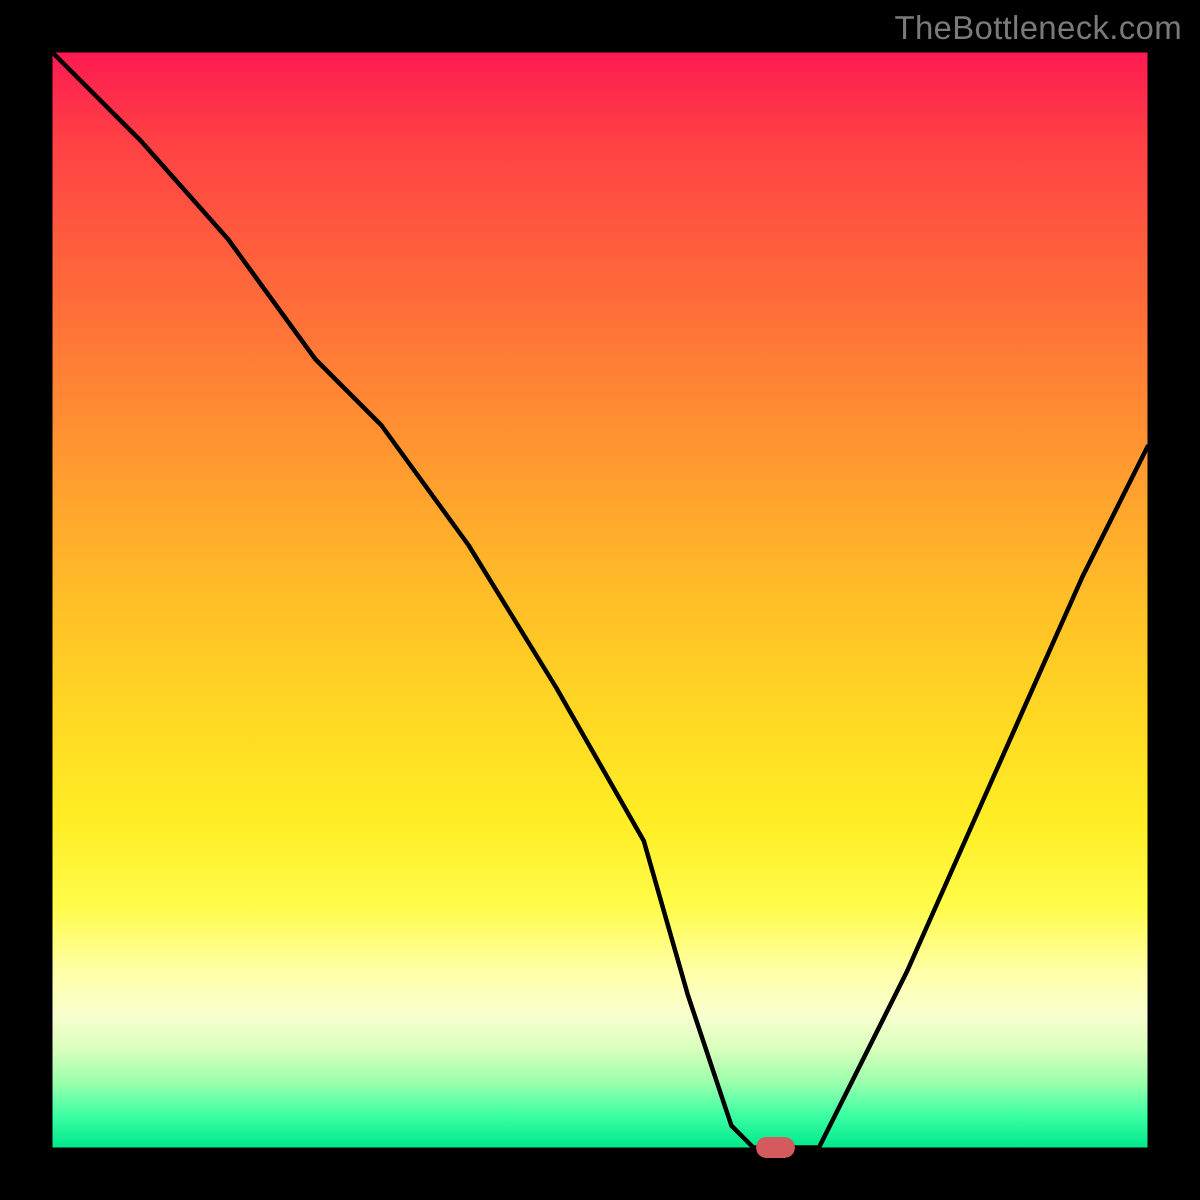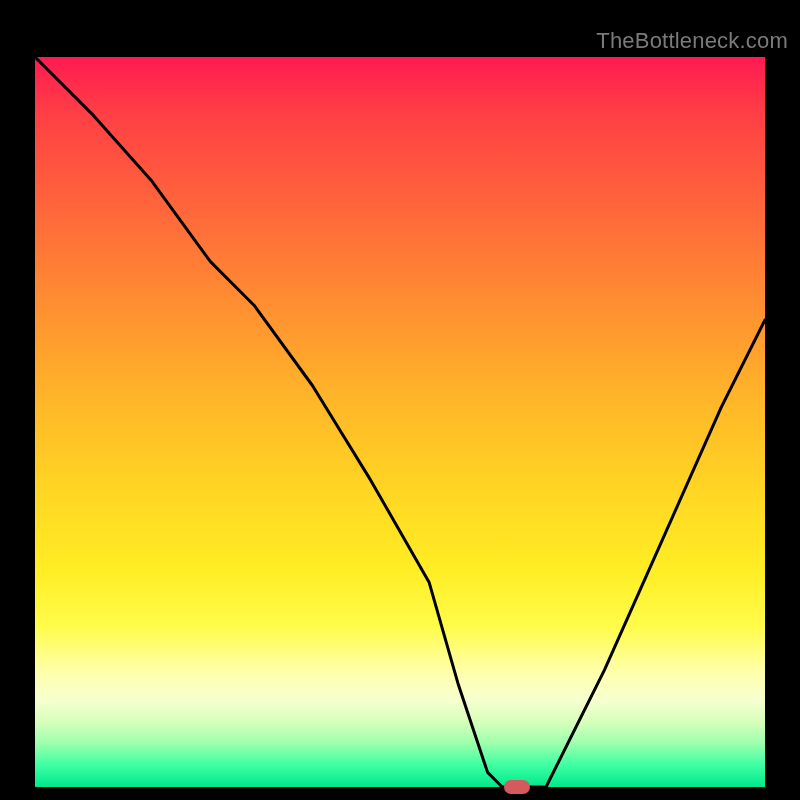--- a/index.html
+++ b/index.html
@@ -8,21 +8,20 @@
     width: 800px;
     height: 800px;
     background: #000;
     overflow: hidden;
   }
   .chart-container {
     position: relative;
     width: 800px;
     height: 712px;
     background: #000;
-    margin-top: 22px;
   }
   .plot-area {
     position: absolute;
     top: 35px;
     left: 35px;
     width: 730px;
     height: 730px;
   }
   .gradient-bg {
     position: absolute;

